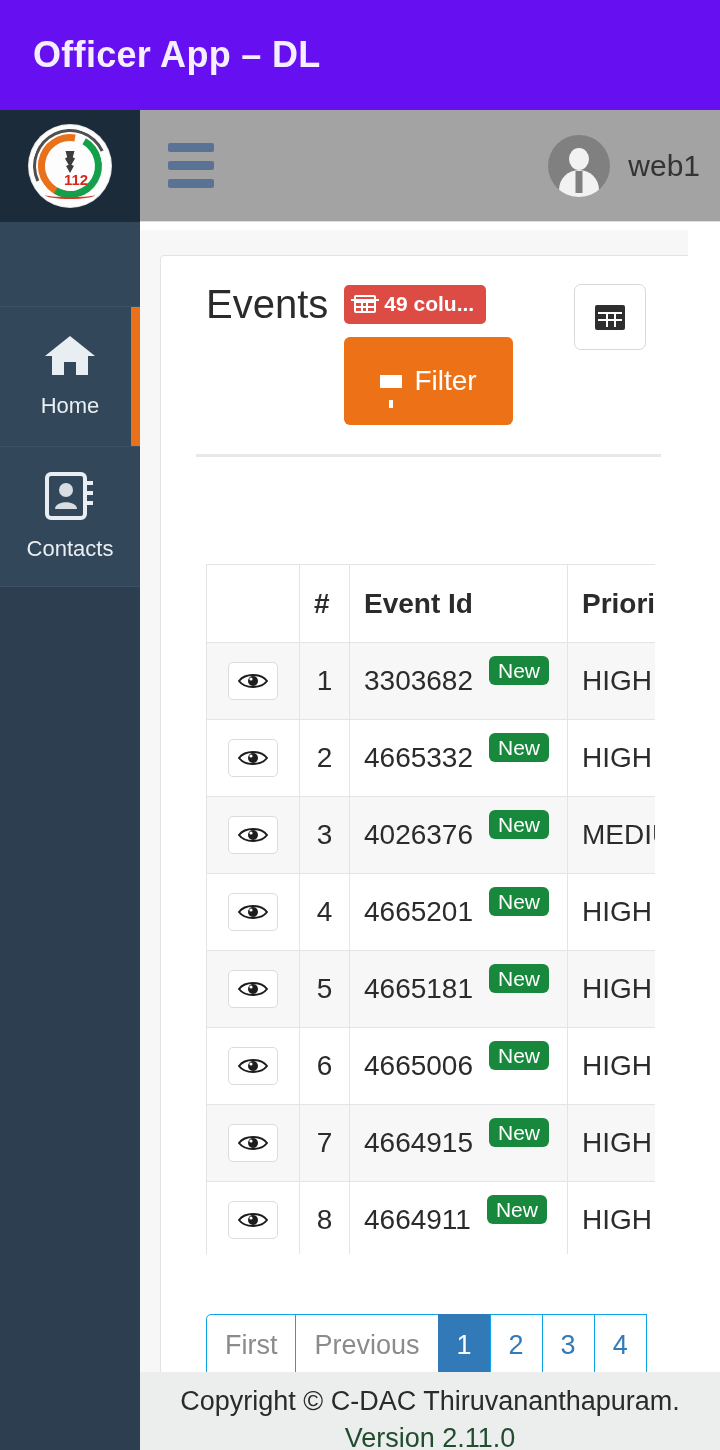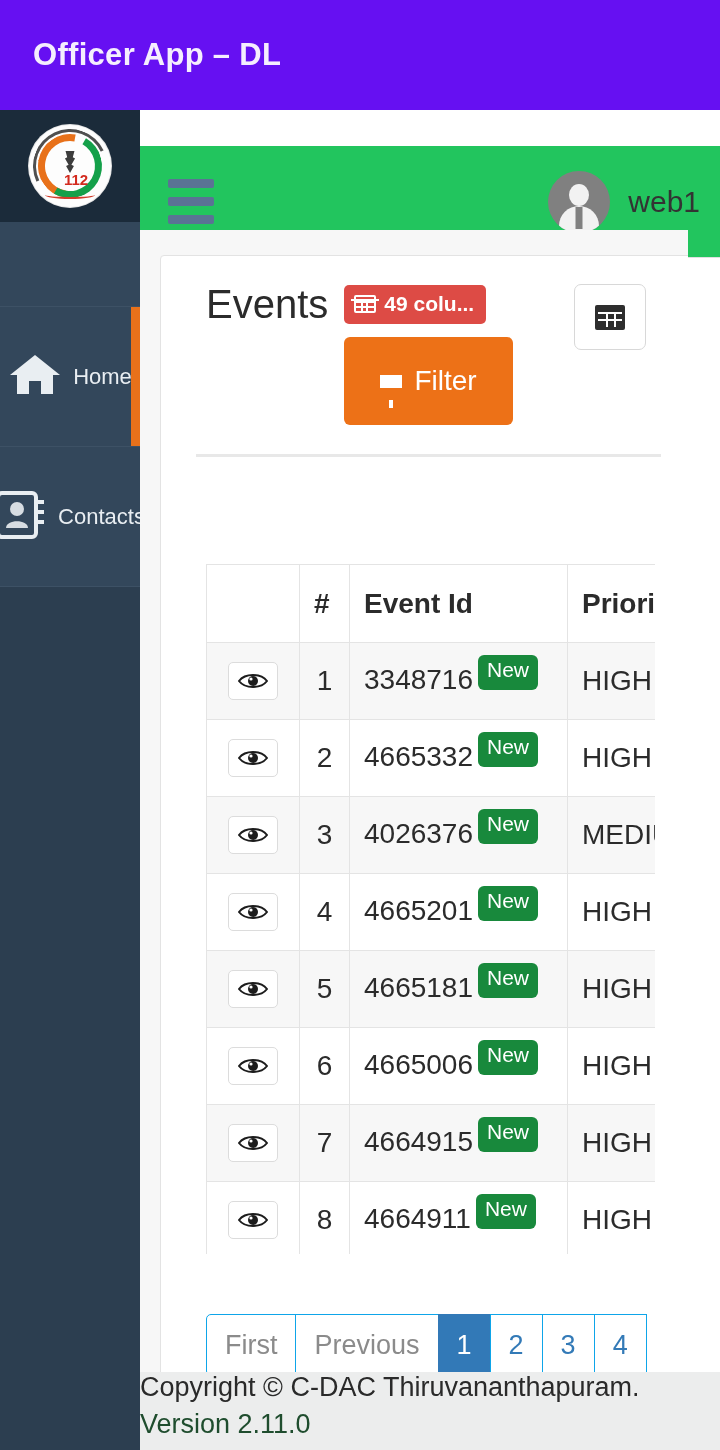--- a/index.html
+++ b/index.html
@@ -17,21 +17,21 @@
 
   
   .appbar {
     position: absolute; left: 0; top: 0;
     width: 720px; height: 110px;
     background: #6610f2;
     display: flex; align-items: center;
   }
   .appbar-title {
     color: #f5eefe;
-    font-size: 31px;
+    font-size: 36px;
     font-weight: bold;
     letter-spacing: 0.3px;
     margin-left: 33px;
   }
 
   
   .sidebar {
     position: absolute; left: 0; top: 110px;
     width: 140px; height: 1340px;
     background: #2c3e50;
@@ -99,21 +99,21 @@
   .sidebar-gap {
     height: 85px;
     background: #33475b;
     border-bottom: 1px solid #3d5165;
   }
   .side-item {
     position: relative;
     height: 140px;
     background: #33475b;
     border-bottom: 1px solid #3d5165;
-    display: flex; flex-direction: row;
+    display: flex; flex-direction: column;
     align-items: center; justify-content: center;
     gap: 11px;
     cursor: pointer;
   }
   .side-item.active::after {
     content: "";
     position: absolute; right: 0; top: 0;
     width: 9px; height: 100%;
     background: #e8711a;
   }
@@ -121,23 +121,23 @@
   .side-item .label {
     color: #e9eef2;
     font-size: 22px;
   }
   .sidebar-rest { background: #2c3e50; height: 860px; }
 
   
   .topbar {
     position: absolute; left: 140px; top: 110px;
     width: 580px; height: 112px;
-    background: #22c55e;
+    background: #a3a3a3;
     border-bottom: 1px solid #e0e0e0;
-    display: flex; align-items: center; margin-top: 36px;
+    display: flex; align-items: center;
   }
   .hamburger {
     margin-left: 28px;
     width: 46px;
     display: flex; flex-direction: column; gap: 9px;
     cursor: pointer;
   }
   .hamburger span {
     display: block; height: 9px; border-radius: 2px;
     background: #5a7394;
@@ -345,22 +345,22 @@
     position: relative;
     padding-right: 4px;
   }
   .id-wrap { display: inline-flex; align-items: flex-start; }
   .badge-new {
     background: #18893c;
     color: #fff;
     font-size: 21px;
     font-weight: normal;
     border-radius: 6px;
-    padding: 3px 9px 8px 9px;
-    margin-left: 5px;
+    padding: 3px 9px 2px 9px;
+    margin-left: 16px;
     position: relative;
     top: -9px;
   }
 
   
   .pager-wrap {
     position: absolute; left: 45px; top: 1058px;
     width: 470px;
   }
   .pager {
@@ -392,22 +392,22 @@
     height: 48px;
     flex: 1;
     margin-left: -1px;
   }
 
   
   .footer {
     position: absolute; left: 140px; bottom: 0;
     width: 580px; height: 78px;
     background: #eceded;
-    text-align: left;
-    padding-top: 0;
+    text-align: center;
+    padding-top: 14px;
     overflow: hidden;
   }
   .footer .copy {
     font-size: 27px;
     color: #2a2a2a;
   }
   .footer .version {
     font-size: 27px;
     color: #1f4d2e;
     margin-top: 6px;
@@ -525,21 +525,21 @@
               <tr class="alt">
                 <td class="eye-cell"><span class="eye-btn">
                     <svg class="eye-svg" width="30" height="18" viewBox="0 0 30 18">
                       <path d="M1 9 C7 1 23 1 29 9 C23 17 7 17 1 9 Z" fill="none" stroke="#1c1c1c" stroke-width="2"></path>
                       <circle cx="15" cy="9" r="5" fill="#1c1c1c"></circle>
                       <circle cx="13" cy="7" r="1.6" fill="#ffffff"></circle>
                     </svg>
                   </span></td>
                 <td class="num-cell">1</td>
                 <td class="id-cell"><span class="id-wrap">
-                    <span>3348716</span>
+                    <span>3303682</span>
                     <span class="badge-new">New</span>
                   </span></td>
                 <td>HIGH</td>
               </tr>
               <tr>
                 <td class="eye-cell"><span class="eye-btn">
                     <svg class="eye-svg" width="30" height="18" viewBox="0 0 30 18">
                       <path d="M1 9 C7 1 23 1 29 9 C23 17 7 17 1 9 Z" fill="none" stroke="#1c1c1c" stroke-width="2"></path>
                       <circle cx="15" cy="9" r="5" fill="#1c1c1c"></circle>
                       <circle cx="13" cy="7" r="1.6" fill="#ffffff"></circle>

